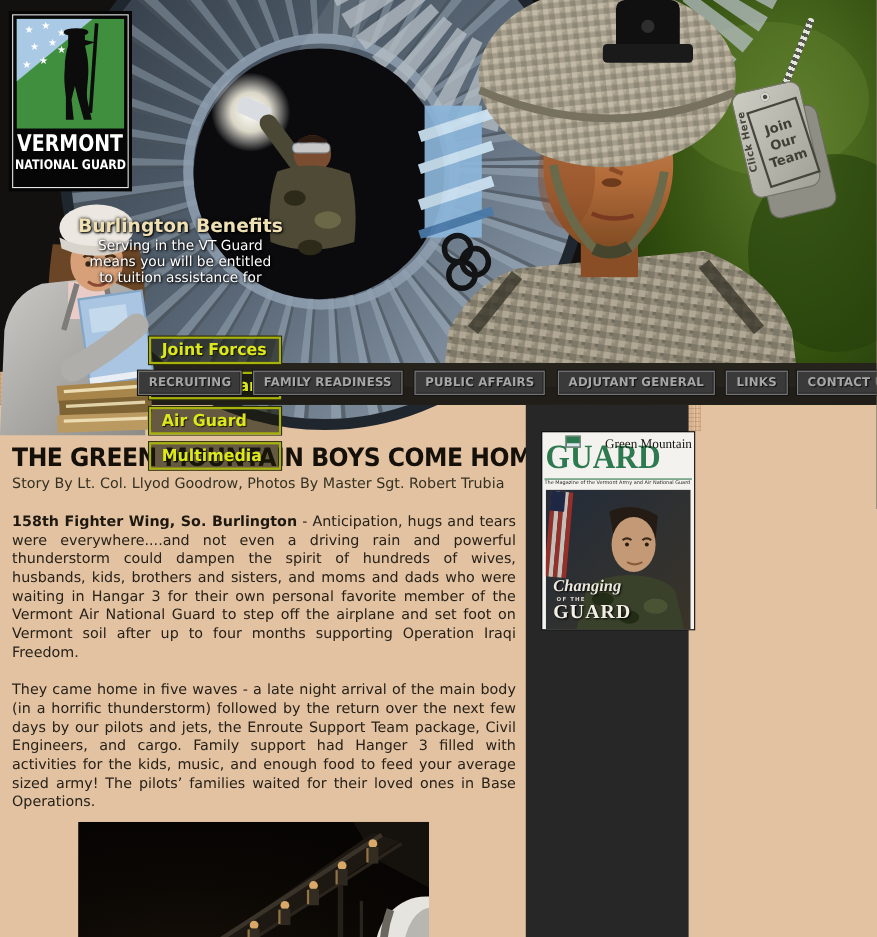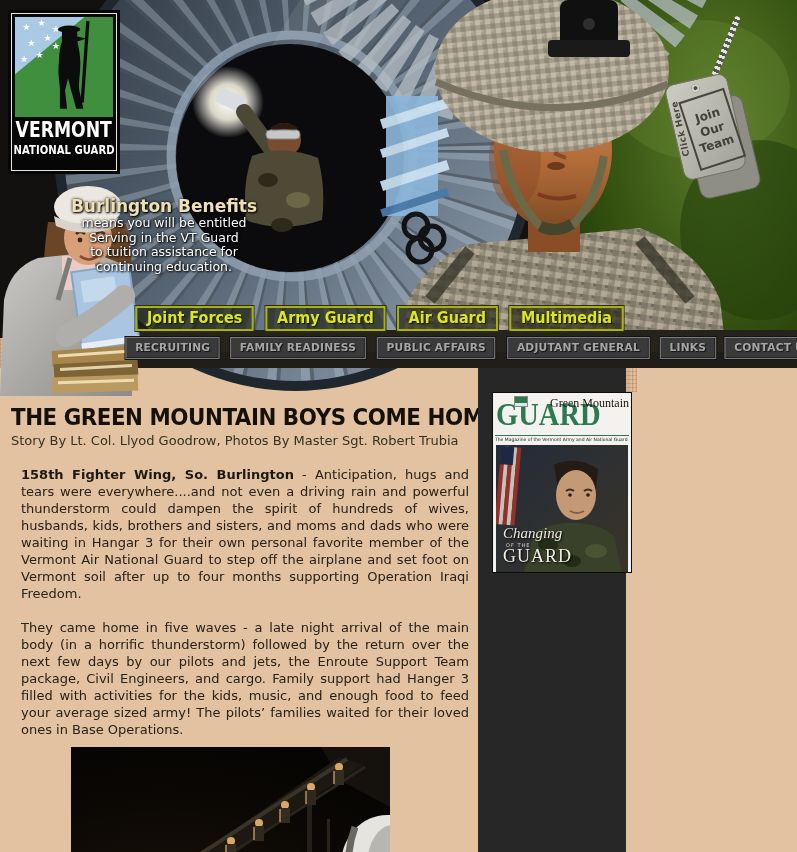--- a/index.html
+++ b/index.html
@@ -35,21 +35,21 @@
   .tag-front{position:absolute;left:0;top:0;width:62px;height:96px;border-radius:10px;
         background:linear-gradient(135deg,#cdccc3,#a2a198);border:1px solid #757469;}
   .tag-hole{position:absolute;left:26px;top:4px;width:8px;height:8px;border-radius:50%;
         background:#4c4c44;box-shadow:inset 0 0 0 2px #d8d8d0;}
   .tag-side{position:absolute;left:1px;top:16px;writing-mode:vertical-rl;transform:rotate(180deg);
         font-size:9px;font-weight:bold;color:#45453b;letter-spacing:.5px;}
   .tag-box{position:absolute;left:13px;top:16px;width:44px;height:68px;border:2px solid #45453b;
         transform:rotate(-5deg);display:flex;flex-direction:column;justify-content:center;
         text-align:center;font-size:12px;font-weight:bold;color:#3f3f35;line-height:15px;}
 
-  .nav1{position:absolute;left:133px;top:306px;display:flex;gap:7px;z-index:7;}
+  .nav1{position:absolute;left:133px;top:306px;display:flex;gap:7px;z-index:7;flex-direction:column;}
   .nav1 a{display:block;height:21px;line-height:21px;padding:0 10px;background:rgba(24,24,8,.62);
         border:2px solid #a8b20e;box-shadow:0 0 0 1px #2c2c08;color:#dce81c;font-weight:bold;
         font-size:15px;text-decoration:none;text-shadow:1px 1px 1px #141400;white-space:nowrap;
         transform:scaleX(.96);cursor:pointer;}
   .nav2{position:absolute;left:124px;top:337px;display:flex;gap:7px;z-index:7;}
   .nav2 a{display:block;height:20px;line-height:20px;padding:0 9px;background:#3a3a3a;
         border:1px solid #7a7a7a;box-shadow:0 0 0 1px #141414,inset -1px -1px 0 #232323;
         color:#a6a6a6;font-weight:bold;font-size:11px;letter-spacing:.2px;text-decoration:none;
         text-shadow:1px 1px 1px #111;white-space:nowrap;transform:scaleX(.97);cursor:pointer;}
 
@@ -61,39 +61,39 @@
           repeating-linear-gradient(90deg,rgba(158,82,50,.22) 0 1px,transparent 1px 4px),
           repeating-linear-gradient(0deg,rgba(158,82,50,.22) 0 1px,transparent 1px 4px),
           repeating-linear-gradient(90deg,rgba(255,236,212,.25) 1px 2px,transparent 2px 4px);}
   .sidebar{width:159px;background:#a5937d;padding:36px 0 0 15px;box-sizing:border-box;z-index:1;}
   .sidebar a{display:block;color:#2d5e2d;font-weight:bold;font-size:13.5px;line-height:16.5px;
         text-decoration:none;letter-spacing:0;transform-origin:left;transform:scaleX(.98);cursor:pointer;}
   .content{width:478px;background:#e2c2a1;box-sizing:border-box;padding:36px 9px 0 11px;z-index:1;}
   .headline{margin:0;font-size:23px;line-height:26px;font-weight:800;color:#16100a;
         letter-spacing:-.5px;transform:scaleX(.93);transform-origin:left;white-space:nowrap;}
   .byline{margin:3px 0 0 0;font-size:13px;color:#353122;line-height:16px;}
-  .content p{margin:17px 0 0 10px;font-size:13px;line-height:17px;color:#272119;text-align:justify;}
+  .content p{margin:17px 0 0 0;font-size:13px;line-height:17px;color:#272119;text-align:justify;}
   .content p b{color:#1e1810;}
   .story-photo{margin:9px 0 0 60px;width:319px;height:139px;overflow:hidden;}
 
   .rightcol{width:148px;background:#272727;box-sizing:border-box;z-index:1;}
   .magcover{margin:25px 0 0 15px;width:138px;background:#f4f2ee;cursor:pointer;
         box-shadow:0 0 0 1px #0d0d0d;}
   .mast{position:relative;height:42px;}
   .mast-big{position:absolute;left:3px;top:6px;font-family:"Liberation Serif",serif;
         font-size:31px;font-weight:bold;color:#2e7a50;letter-spacing:0px;line-height:31px;
         transform:scaleX(.92);transform-origin:left;}
   .mast-small{position:absolute;right:2px;top:3px;font-family:"Liberation Serif",serif;
         font-size:12px;color:#15140f;white-space:nowrap;text-align:center;}
   .mast-flag{position:absolute;right:103px;top:3px;width:12px;height:9px;background:#2e7a50;
         border:1px solid #888;box-shadow:inset 0 -3px 0 #dfe6ef;}
   .magline{position:relative;height:8px;border-top:1px solid #2e7a50;margin:0 2px;
         font-size:4.5px;color:#23221c;line-height:8px;display:flex;justify-content:space-between;
         white-space:nowrap;overflow:hidden;}
-  .magphoto{position:relative;margin:1px 3px 4px 3px;height:127px;overflow:hidden;}
+  .magphoto{position:relative;margin:1px 3px 4px 3px;height:127px;overflow:hidden;font-weight:bold;}
   .cover-script{position:absolute;left:7px;bottom:30px;font-family:"Liberation Serif",serif;
         font-style:italic;font-size:15px;color:#ece8de;text-shadow:1px 1px 2px #000;}
   .cover-of{position:absolute;left:10px;bottom:24px;font-size:5px;color:#d9d5ca;letter-spacing:1px;}
   .cover-word{position:absolute;left:7px;bottom:5px;font-family:"Liberation Serif",serif;
         font-size:18px;letter-spacing:1px;color:#f2eee4;text-shadow:1px 1px 2px #000;}
 </style>
 </head>
 <body>
 
 <div class="page">
@@ -275,24 +275,23 @@
             <path d="M46 16 c0 -4 4 -7 8 -7 c4 0 7 3 7 7 l0 3 l9 2 l-9 3 c2 8 3 14 3 22 c0 10 -2 18 -1 26 l4 18 l-7 0 l-5 -18 l-3 -12 l-3 12 l2 18 l-7 0 l0 -20 c-1 -10 -2 -16 -1 -26 c0 -8 1 -14 3 -20 z"></path>
           </g>
         </svg>
         <div class="logo-t1">VERMONT</div>
         <div class="logo-t2">NATIONAL GUARD</div>
       </div>
     </div>
 
     <div class="edu">
       <div class="edu-title">Burlington Benefits</div>
+      <div class="edu-line">Serving in the VT Guard</div>
       <div class="edu-line">means you will be entitled</div>
-      <div class="edu-line">Serving in the VT Guard</div>
       <div class="edu-line">to tuition assistance for</div>
-      <div class="edu-line">continuing education.</div>
     </div>
 
     <div class="chain"></div>
     <div class="dogtag">
       <div class="tag-back"></div>
       <div class="tag-front">
         <div class="tag-hole"></div>
         <div class="tag-side">Click Here</div>
         <div class="tag-box">
           <span>Join</span>

